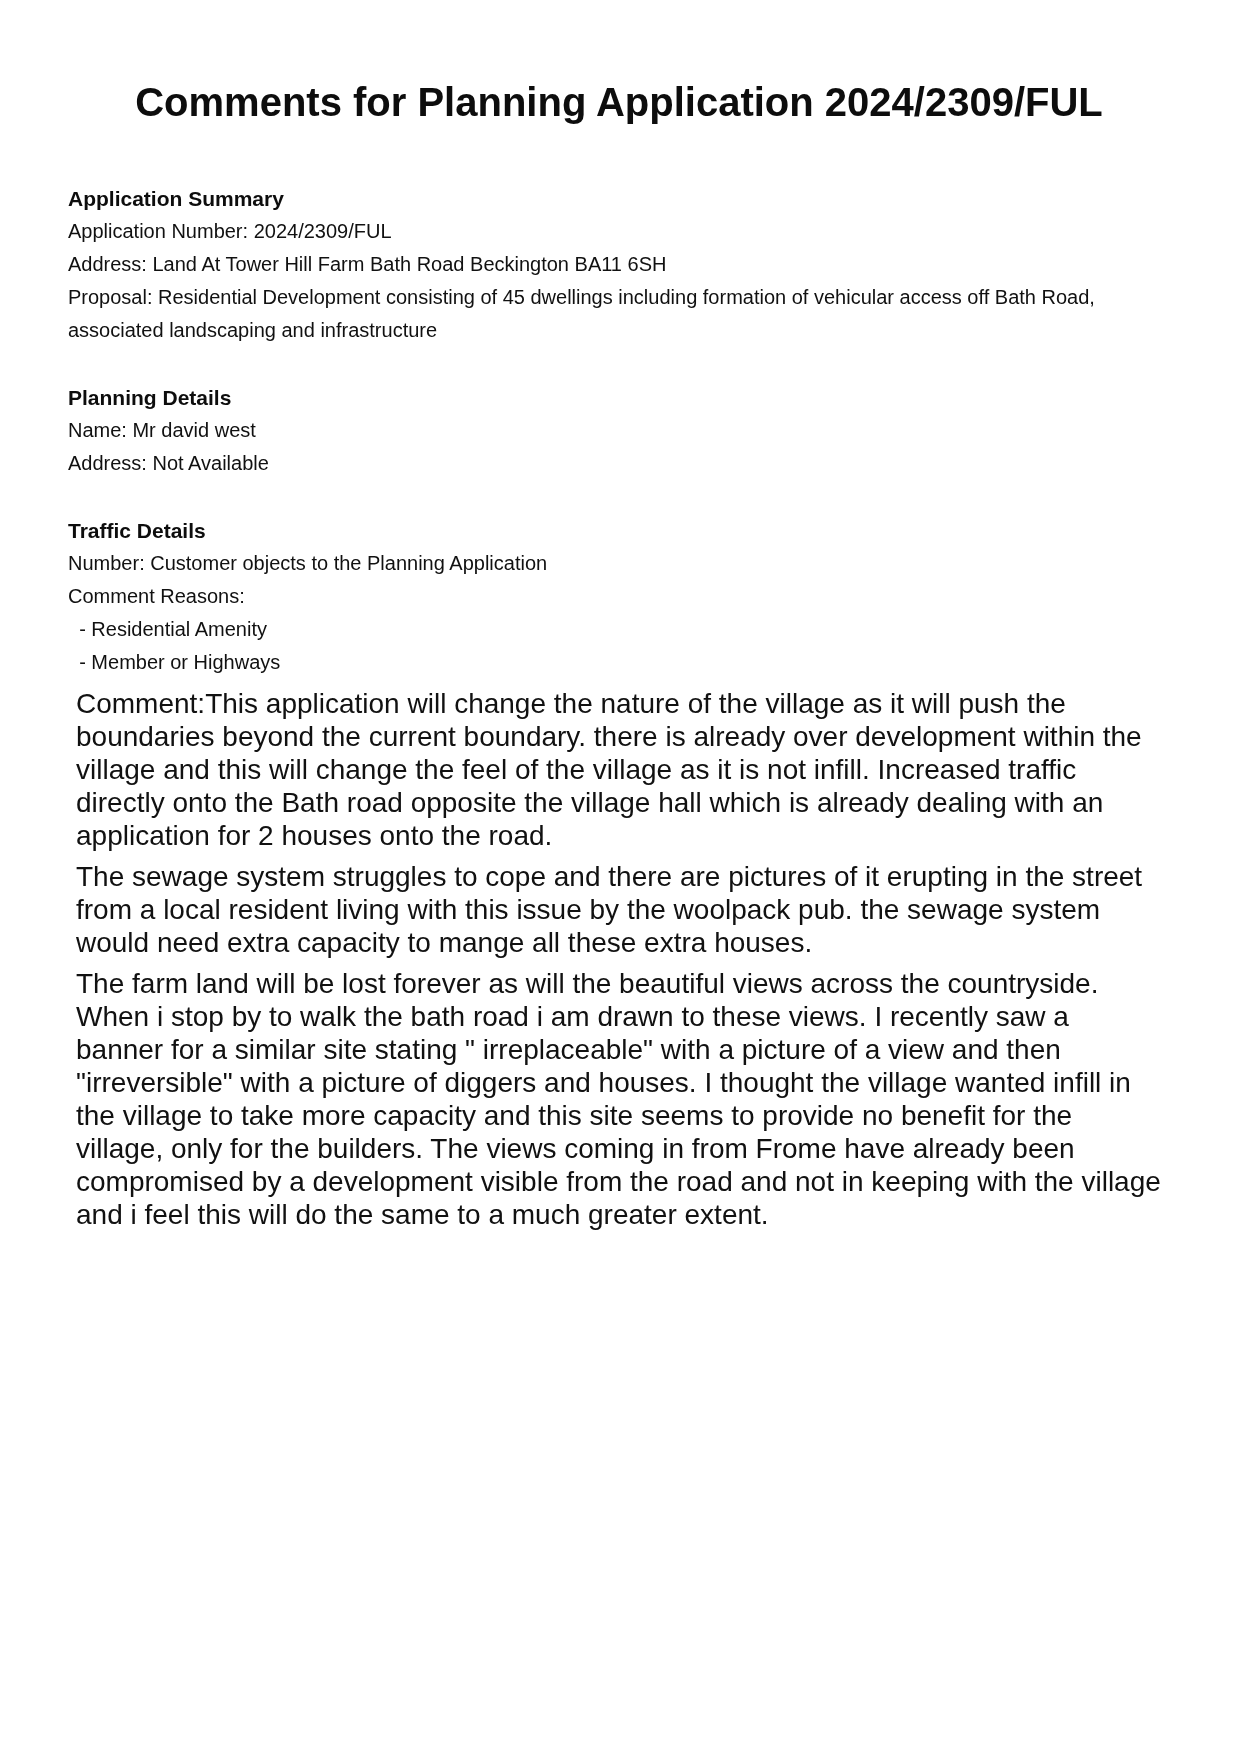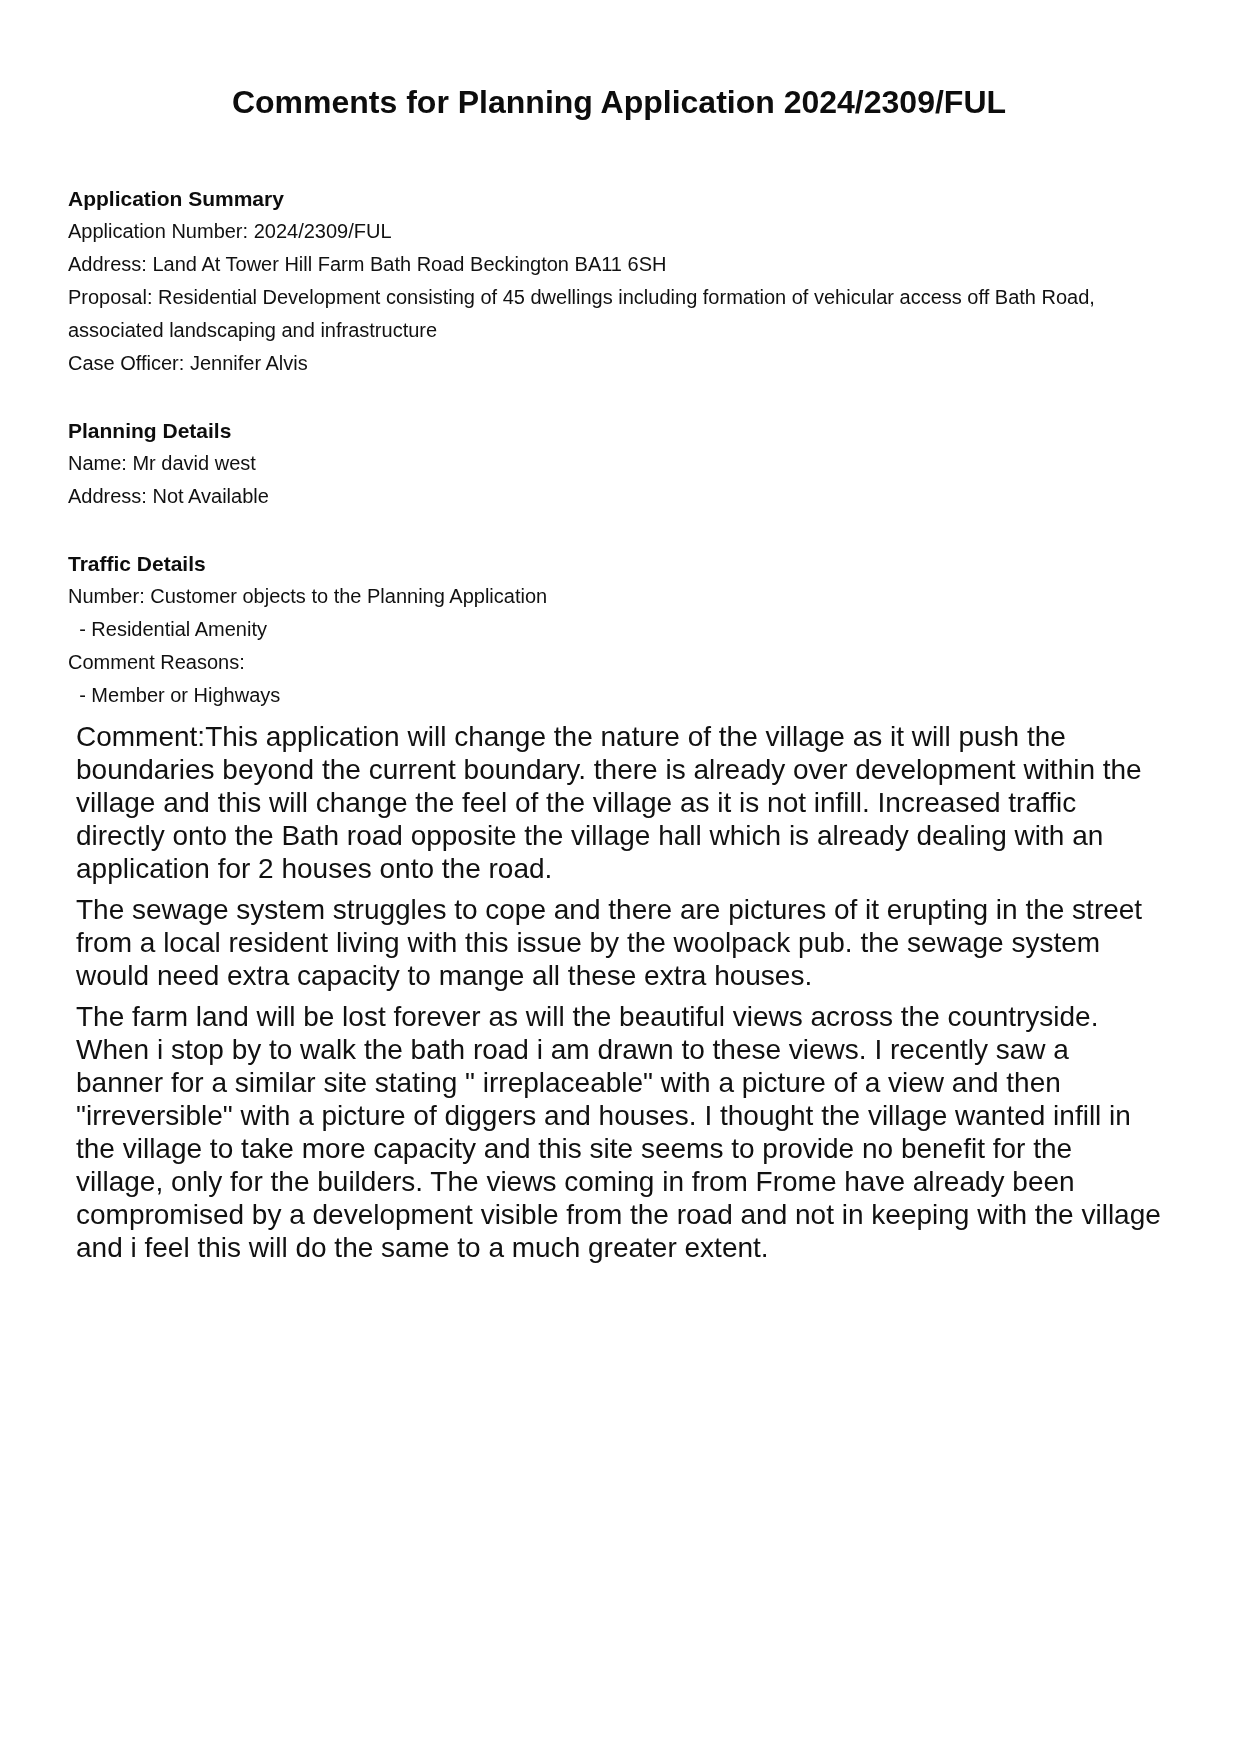--- a/index.html
+++ b/index.html
@@ -15,21 +15,21 @@
     box-sizing: border-box;
   }
   .page {
     box-sizing: border-box;
     width: 1240px;
     height: 1755px;
     padding: 82px 70px 40px 68px;
     background: #ffffff;
   }
   .doc-title {
-    font-size: 32px;
+    font-size: 40px;
     font-weight: bold;
     text-align: center;
     line-height: 40px;
     margin: 0 0 60px 0;
     color: #0d0d0d;
   }
   .section {
     margin: 0;
   }
   .section + .section {
@@ -61,34 +61,33 @@
 
 <div class="page">
 
   <h1 class="doc-title">Comments for Planning Application 2024/2309/FUL</h1>
 
   <div class="section">
     <div class="section-heading">Application Summary</div>
     <div class="detail-line">Application Number: 2024/2309/FUL</div>
     <div class="detail-line">Address: Land At Tower Hill Farm Bath Road Beckington BA11 6SH</div>
     <div class="detail-line">Proposal: Residential Development consisting of 45 dwellings including formation of vehicular access off Bath Road, associated landscaping and infrastructure</div>
-    <div class="detail-line">Case Officer: Jennifer Alvis</div>
   </div>
 
   <div class="section">
     <div class="section-heading">Planning Details</div>
     <div class="detail-line">Name: Mr david west</div>
     <div class="detail-line">Address: Not Available</div>
   </div>
 
   <div class="section">
     <div class="section-heading">Traffic Details</div>
     <div class="detail-line">Number: Customer objects to the Planning Application</div>
+    <div class="detail-line">Comment Reasons:</div>
     <div class="detail-line">  - Residential Amenity</div>
-    <div class="detail-line">Comment Reasons:</div>
     <div class="detail-line">  - Member or Highways</div>
 
     <p class="comment-paragraph">Comment:This application will change the nature of the village as it will push the boundaries beyond the current boundary. there is already over development within the village and this will change the feel of the village as it is not infill. Increased traffic directly onto the Bath road opposite the village hall which is already dealing with an application for 2 houses onto the road.</p>
     <p class="comment-paragraph">The sewage system struggles to cope and there are pictures of it erupting in the street from a local resident living with this issue by the woolpack pub. the sewage system would need extra capacity to mange all these extra houses.</p>
     <p class="comment-paragraph">The farm land will be lost forever as will the beautiful views across the countryside. When i stop by to walk the bath road i am drawn to these views. I recently saw a banner for a similar site stating " irreplaceable" with a picture of a view and then "irreversible" with a picture of diggers and houses. I thought the village wanted infill in the village to take more capacity and this site seems to provide no benefit for the village, only for the builders. The views coming in from Frome have already been compromised by a development visible from the road and not in keeping with the village and i feel this will do the same to a much greater extent.</p>
   </div>
 
 </div>
 
 </body></html>

